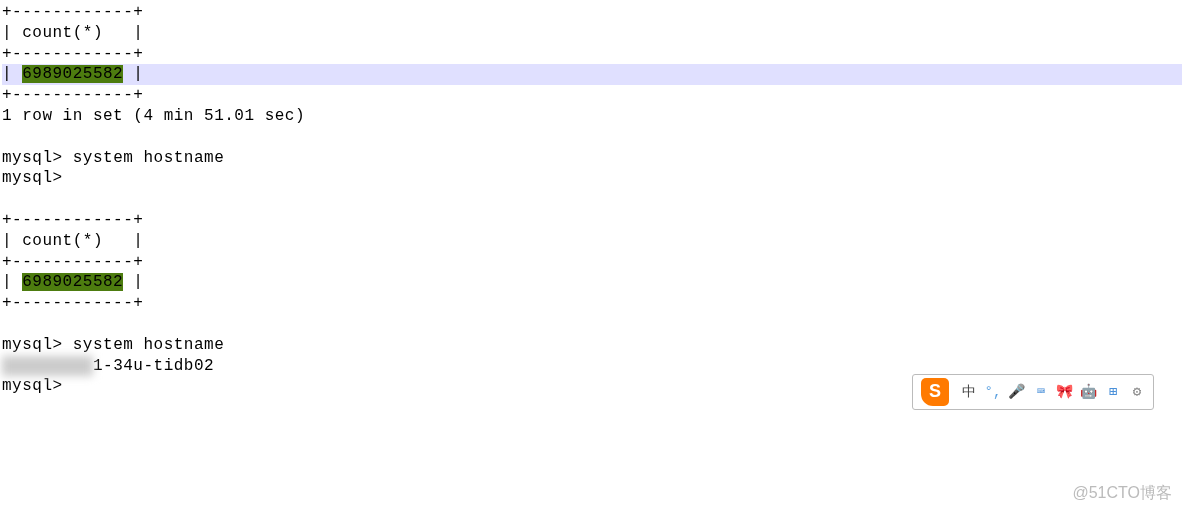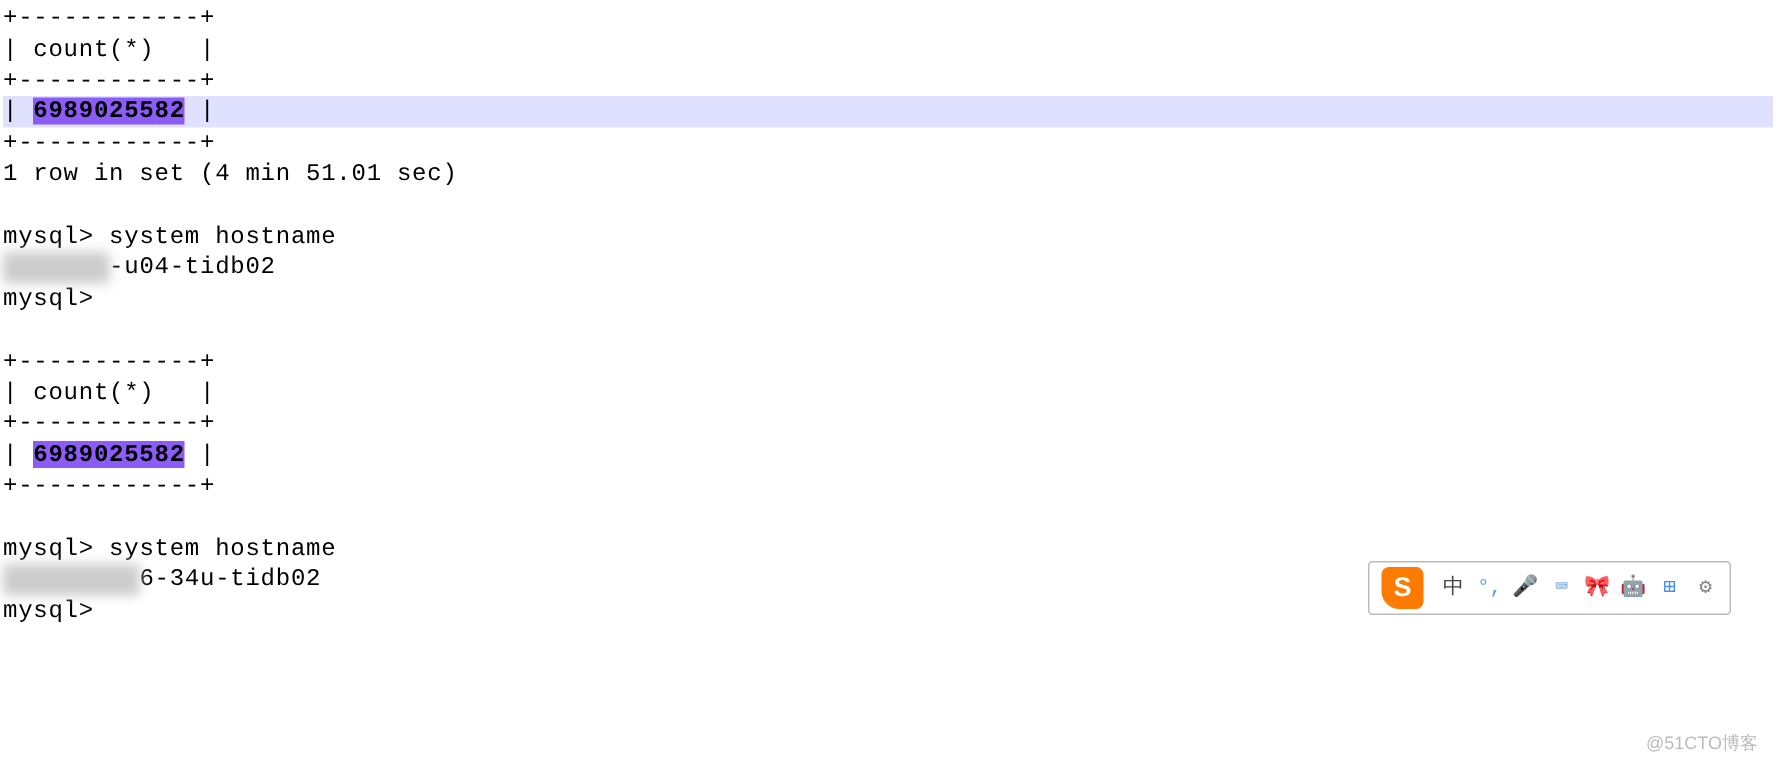--- a/index.html
+++ b/index.html
@@ -17,36 +17,35 @@
     }
     .terminal {
       padding: 2px;
       letter-spacing: 0.5px;
     }
     .line { white-space: pre; }
     .highlight-row {
       background: #e0e0ff;
     }
     .green {
-      background: #8b5cf6;
-      font-weight: bold;
+      background: #4d7c0f;
     }
     .blur {
       filter: blur(4px);
       background: #ccc;
       display: inline-block;
       color: transparent;
       vertical-align: bottom;
     }
     .watermark {
       position: absolute;
       bottom: 6px;
       right: 12px;
       color: #bbb;
-      font-size: 12px;
+      font-size: 16px;
       font-family: sans-serif;
     }
     .toolbar {
       position: absolute;
       right: 30px;
       bottom: 100px;
       display: flex;
       align-items: center;
       gap: 8px;
       background: #fff;
@@ -82,33 +81,32 @@
 
   <div class="line">+------------+</div>
   <div class="line">| count(*)   |</div>
   <div class="line">+------------+</div>
   <div class="line highlight-row"><span>| </span><span class="green">6989025582</span><span> |</span></div>
   <div class="line">+------------+</div>
   <div class="line">1 row in set (4 min 51.01 sec)</div>
   <div class="line"> </div>
 
   <div class="line"><span>mysql&gt; </span><span>system hostname</span></div>
-  <div class="line"><span class="blur">xxxxxxx</span><span>-u04-tidb02</span></div>
   <div class="line">mysql&gt; </div>
   <div class="line"> </div>
 
   <div class="line">+------------+</div>
   <div class="line">| count(*)   |</div>
   <div class="line">+------------+</div>
   <div class="line"><span>| </span><span class="green">6989025582</span><span> |</span></div>
   <div class="line">+------------+</div>
   <div class="line"> </div>
 
   <div class="line"><span>mysql&gt; </span><span>system hostname</span></div>
-  <div class="line"><span class="blur">xxxxxxxxx</span><span>6-34u-tidb02</span></div>
+  <div class="line"><span class="blur">xxxxxxxxx</span><span>1-34u-tidb02</span></div>
   <div class="line">mysql&gt;</div>
 </div>
 
 <div class="toolbar">
   <div class="s-badge">S</div>
   <div class="tool-icon" style="color:#444">中</div>
   <div class="tool-icon" style="color:#5aa0e0">°,</div>
   <div class="tool-icon" style="color:#666">🎤</div>
   <div class="tool-icon" style="color:#4a90d9">⌨</div>
   <div class="tool-icon" style="color:#e05a9c">🎀</div>

